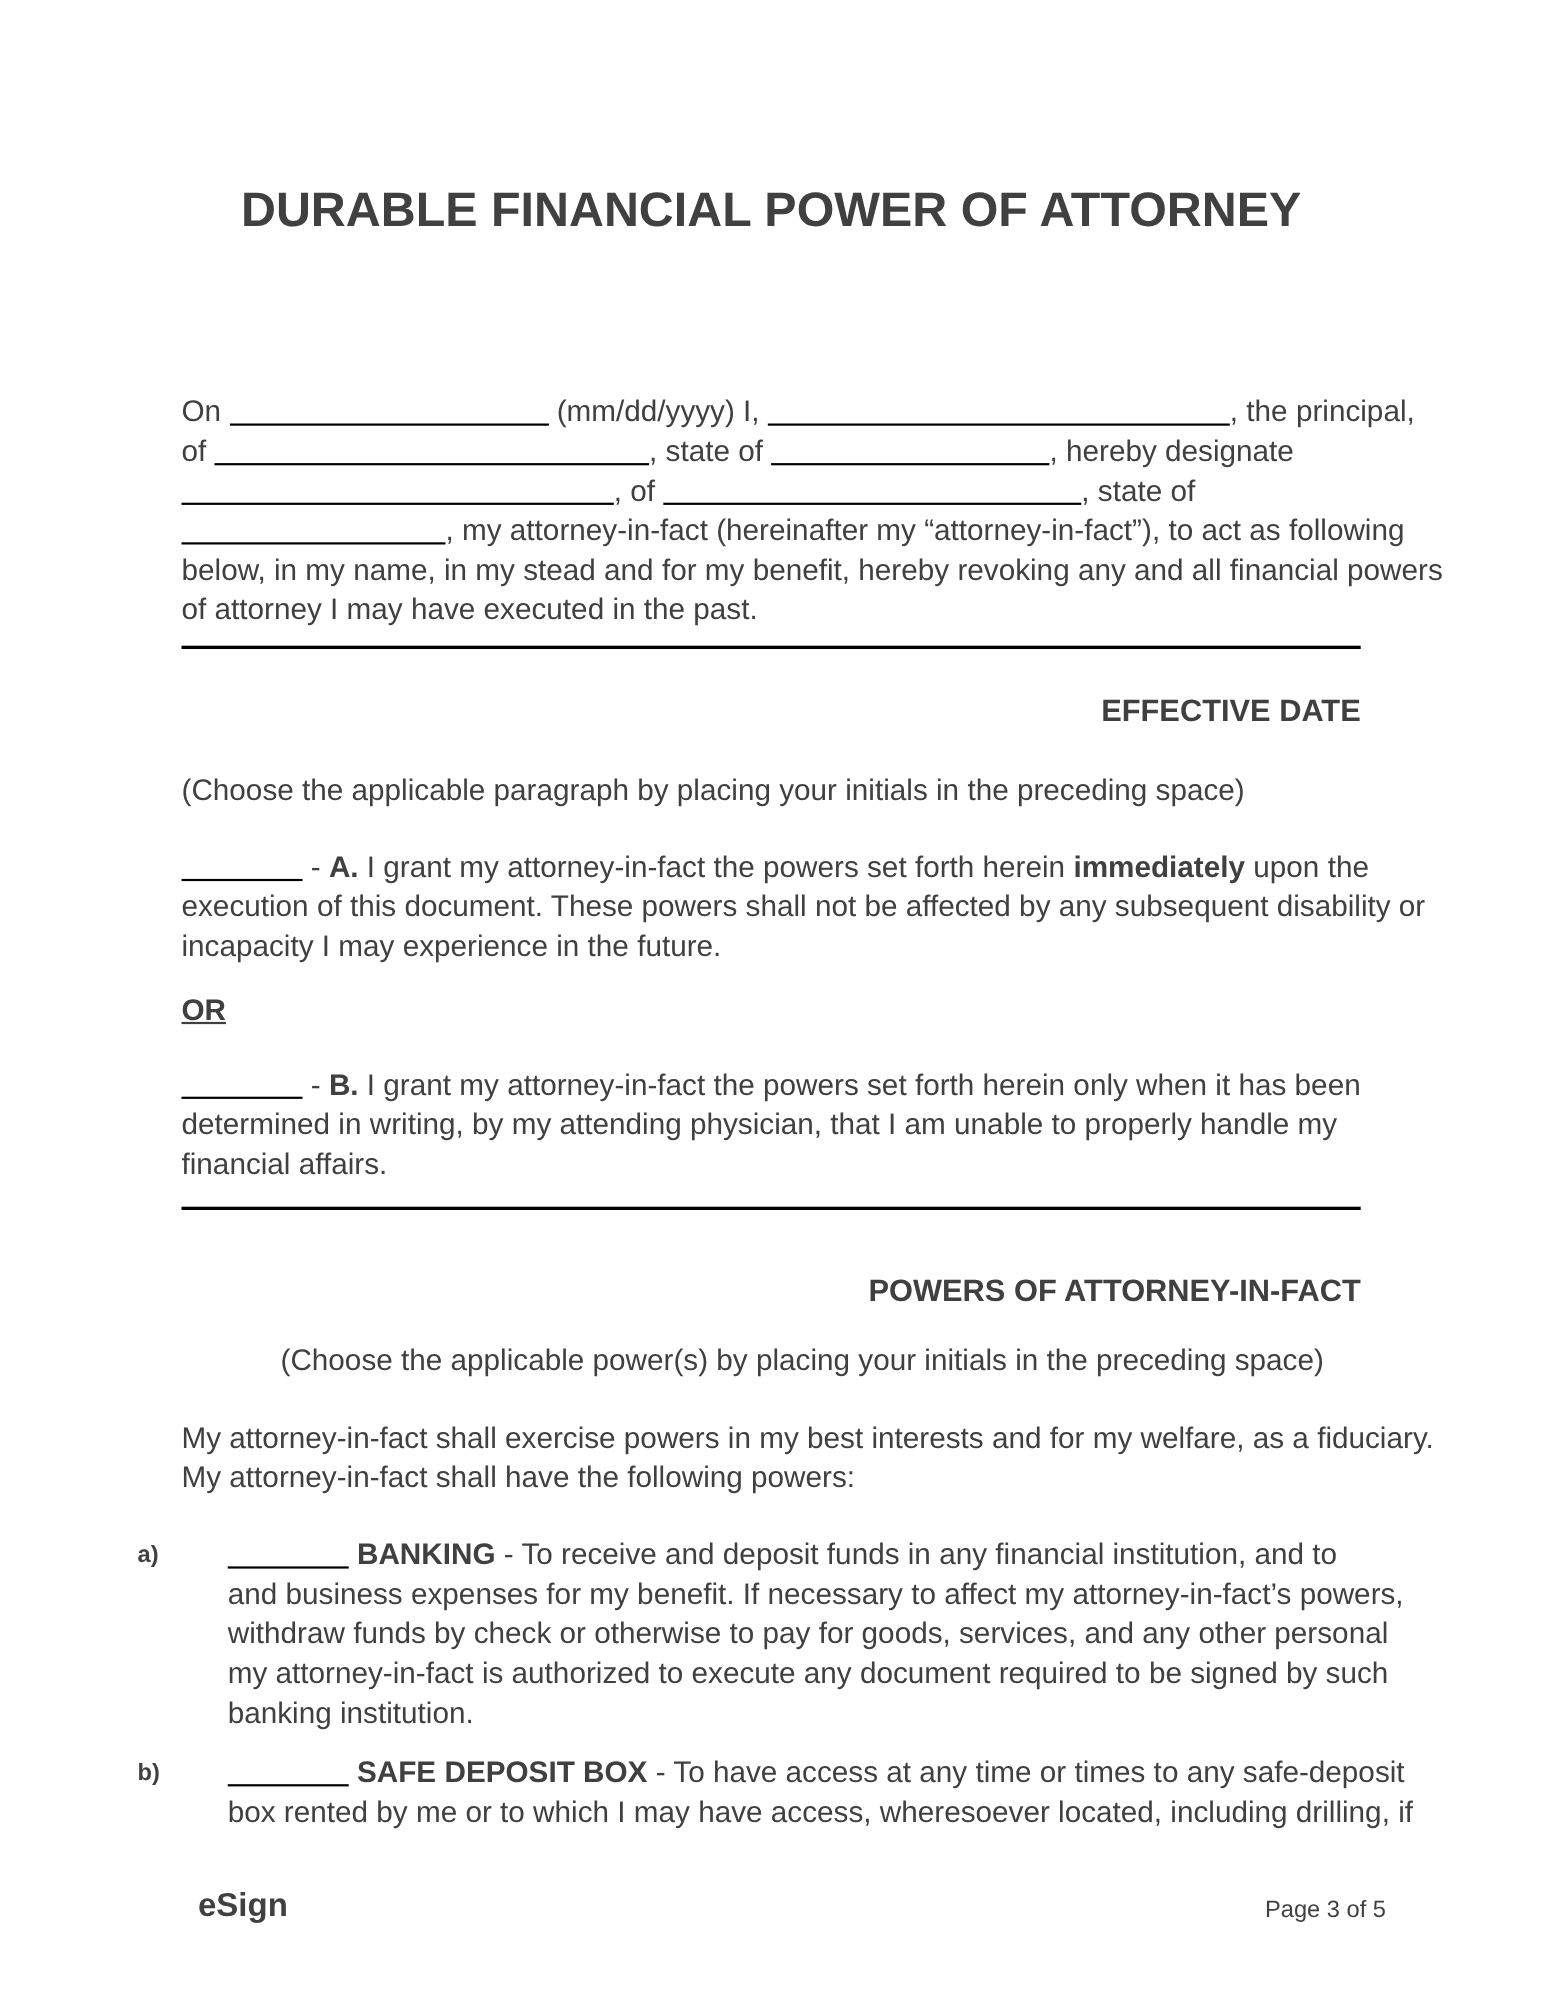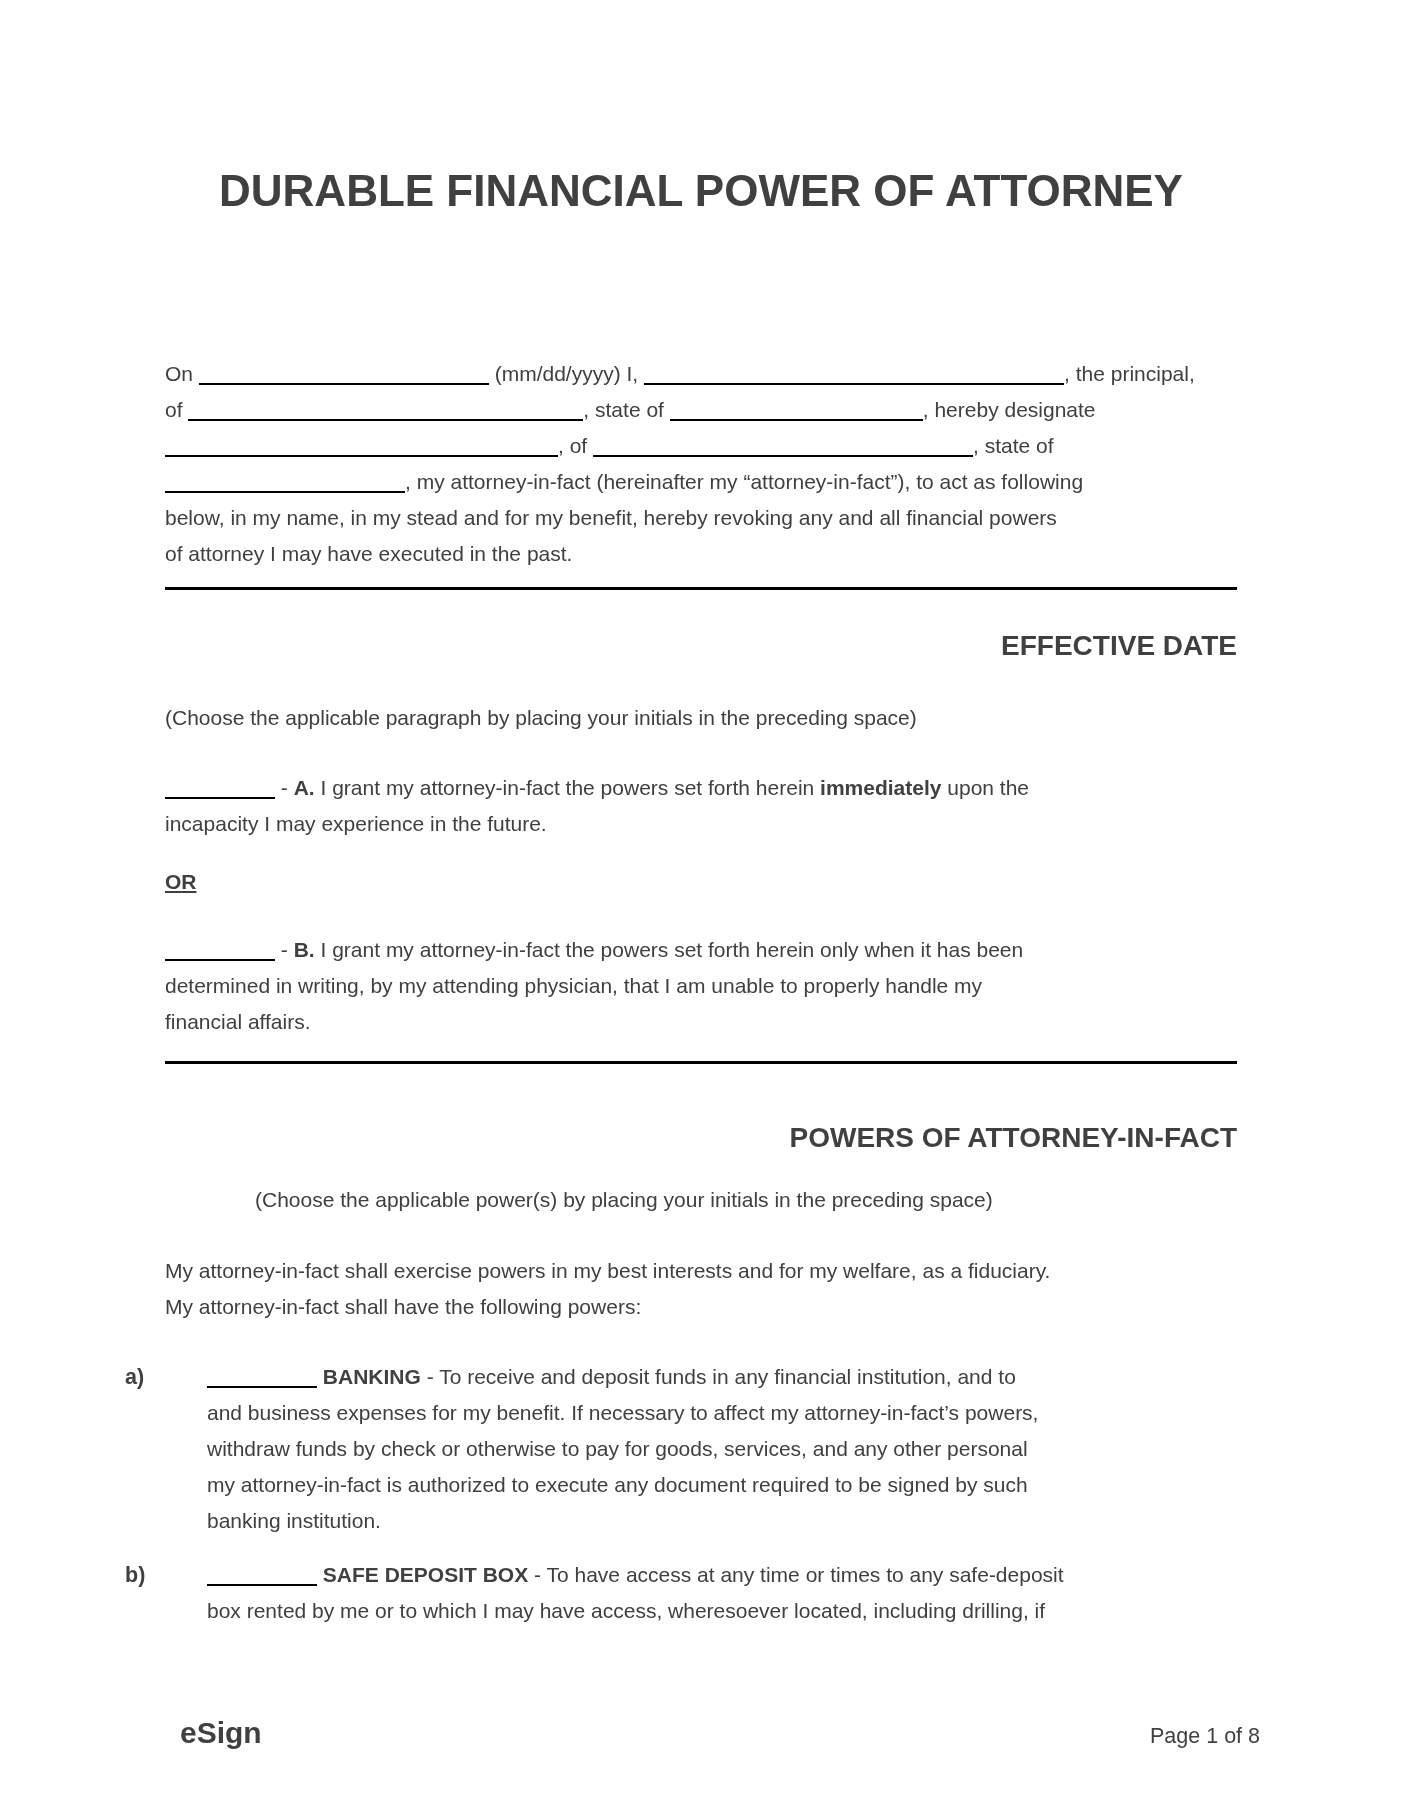--- a/index.html
+++ b/index.html
@@ -20,21 +20,21 @@
   .title {
     margin-top:167px;
     height:48px; line-height:48px;
     font-size:44px; font-weight:bold;
     text-align:center;
     white-space:nowrap;
   }
   .para { position:relative; }
   .line {
     height:36px; line-height:36px;
-    font-size:21px;
+    font-size:27px;
     white-space:nowrap;
   }
   .h2 {
     height:36px; line-height:36px;
     font-size:28px; font-weight:bold;
     text-align:right;
   }
   .rule { height:3px; background:#000; }
   .blank {
     display:inline-block;
@@ -74,20 +74,21 @@
           <div class="line"><span>below, in my name, in my stead and for my benefit, hereby revoking any and all financial powers</span></div>
           <div class="line"><span>of attorney I may have executed in the past.</span></div>
         </div>
         <div class="rule" style="margin-top: 15px;"></div>
         <div class="h2" style="margin-top: 38px;">EFFECTIVE DATE</div>
         <div class="para" style="margin-top: 36px;">
           <div class="line"><span>(Choose the applicable paragraph by placing your initials in the preceding space)</span></div>
         </div>
         <div class="para" style="margin-top: 34px;">
           <div class="line"><span class="blank" style="width: 110px;"></span><span> - </span><span class="bold">A.</span><span> I grant my attorney-in-fact the powers set forth herein </span><span class="bold">immediately</span><span> upon the</span></div>
+          <div class="line"><span>execution of this document. These powers shall not be affected by any subsequent disability or</span></div>
           <div class="line"><span>incapacity I may experience in the future.</span></div>
         </div>
         <div class="para" style="margin-top: 22px;">
           <div class="line" style="text-align: left;"><span class="bold underline">OR</span></div>
         </div>
         <div class="para" style="margin-top: 32px;">
           <div class="line"><span class="blank" style="width: 110px;"></span><span> - </span><span class="bold">B.</span><span> I grant my attorney-in-fact the powers set forth herein only when it has been</span></div>
           <div class="line"><span>determined in writing, by my attending physician, that I am unable to properly handle my</span></div>
           <div class="line"><span>financial affairs.</span></div>
         </div>
@@ -109,14 +110,14 @@
           <div class="line"><span>banking institution.</span></div>
         </div>
         <div class="para li" style="padding-left: 42px; margin-top: 18px;">
           <span class="marker" style="left: -40px;">b)</span>
           <div class="line"><span class="blank" style="width: 110px;"></span><span> </span><span class="bold">SAFE DEPOSIT BOX</span><span> - To have access at any time or times to any safe-deposit</span></div>
           <div class="line"><span>box rented by me or to which I may have access, wheresoever located, including drilling, if</span></div>
         </div>
       </div>
   </div>
   <div class="footer-brand">eSign</div>
-  <div class="footer-page">Page 1 of 8</div>
+  <div class="footer-page">Page 3 of 5</div>
 </div>
 
 </body></html>

